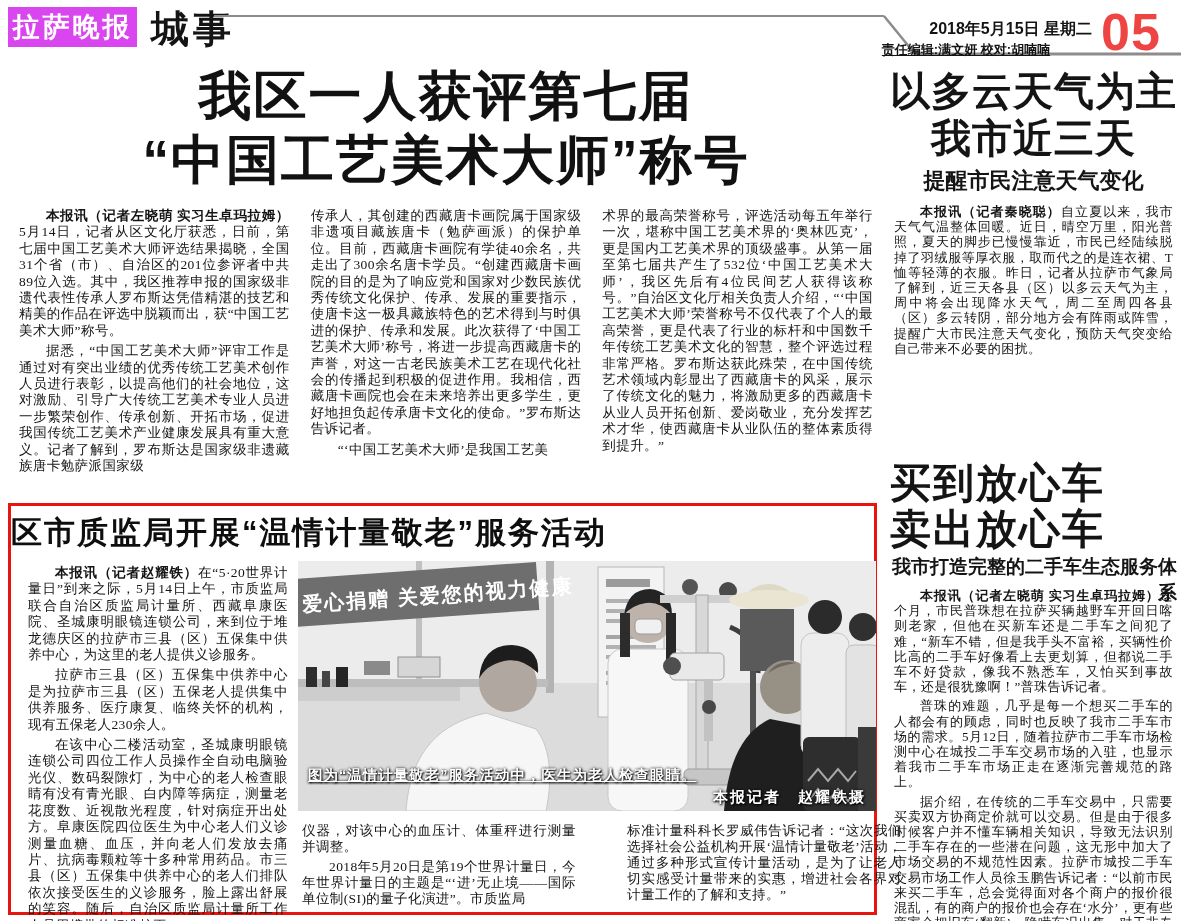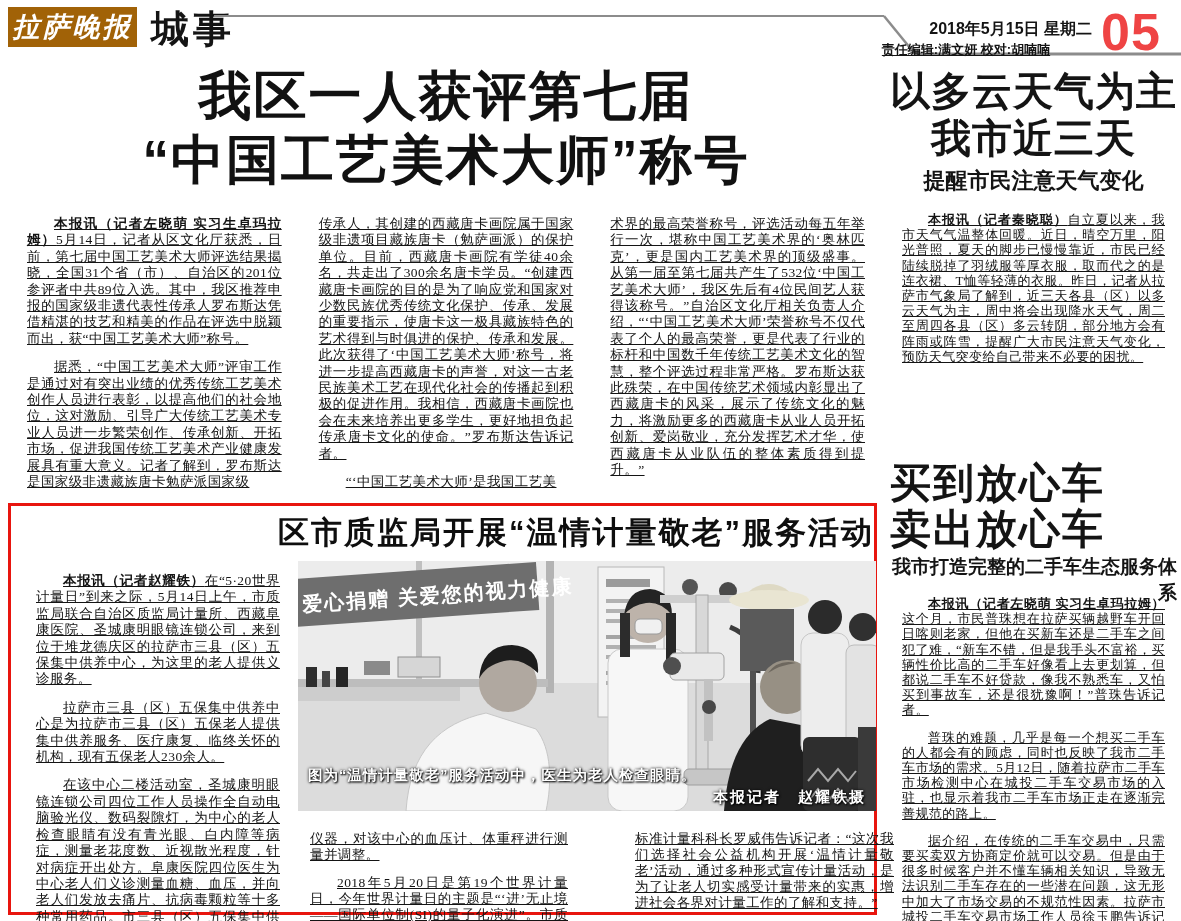--- a/index.html
+++ b/index.html
@@ -4,45 +4,45 @@
 <style>
   html,body{margin:0;padding:0;}
   body{
     width:1181px;height:921px;overflow:hidden;background:#ffffff;
     font-family:"Liberation Serif","DejaVu Serif",serif;color:#141414;
     position:relative;
   }
   .abs{position:absolute;}
   .sans{font-family:"Liberation Sans","DejaVu Sans",sans-serif;}
   
-  #logo-box{left:8px;top:7px;width:129px;height:40px;background:#a16207;color:#fff;
+  #logo-box{left:8px;top:7px;width:129px;height:40px;background:#d946ef;color:#fff;
     display:flex;align-items:center;justify-content:center;font-size:27px;font-weight:bold;
-    letter-spacing:3px;font-style:italic;}
+    letter-spacing:3px;}
   #section-name{left:151px;top:4px;font-size:38px;font-weight:900;letter-spacing:4px;}
   #header-rules{left:0;top:0;width:1181px;height:66px;pointer-events:none;}
   #date-line{left:840px;top:19px;width:252px;text-align:right;font-size:16px;font-weight:bold;}
   #editors-line{left:840px;top:41px;width:252px;text-align:center;font-size:13px;font-weight:bold;text-decoration:underline;}
   #page-num{left:1101px;top:2px;font-size:52px;font-weight:600;color:#ef4444;letter-spacing:1px;}
   
   #main-headline{left:15px;top:64px;width:862px;text-align:center;font-weight:900;
     font-size:53px;line-height:64px;letter-spacing:2px;color:#111;}
   #main-cols{left:15px;top:204px;width:862px;height:288px;display:flex;gap:13px;}
   .col{flex:1;overflow:hidden;}
   .body-text{font-size:13.5px;line-height:16.4px;text-align:justify;letter-spacing:0.4px;}
-  .body-text p{margin:12px;text-indent:2em;text-decoration:underline;}
+  .body-text p{margin:4px;text-indent:2em;}
   .body-text p.cont{text-indent:0;}
   .lead{font-weight:bold;}
   
   #red-box{left:8px;top:503px;width:869px;height:412px;border:3px solid #e8150e;box-sizing:border-box;}
-  #rb-title{position:absolute;left:0;top:6px;width:100%;text-align:right;font-weight:900;
+  #rb-title{position:absolute;left:0;top:6px;width:100%;text-align:left;font-weight:900;
     font-size:31px;letter-spacing:2px;color:#0e0e0e;}
   #rb-col1{position:absolute;left:13px;top:55px;width:268px;height:350px;}
   #rb-photo{position:absolute;left:287px;top:55px;width:578px;height:250px;background:#d9d9d9;overflow:hidden;}
   #rb-caption{position:absolute;left:10px;bottom:26px;color:#fff;font-size:14.5px;font-weight:bold;
-    text-shadow:0 0 3px #000,1px 1px 2px #000;letter-spacing:1px;}
+    text-shadow:0 0 3px #000,1px 1px 2px #000;letter-spacing:1px;text-decoration:underline;}
   #rb-credit{position:absolute;right:10px;bottom:4px;color:#fff;font-size:15px;font-weight:bold;
     text-shadow:0 0 3px #000,1px 1px 2px #000;letter-spacing:2px;}
   #rb-col2{position:absolute;left:287px;top:313px;width:282px;height:94px;}
   #rb-col3{position:absolute;left:612px;top:313px;width:283px;height:94px;}
   #rb-col2 .body-text,#rb-col3 .body-text{line-height:16px;}
   
   #weather-title{left:890px;top:68px;width:287px;text-align:center;font-weight:900;
     font-size:40px;line-height:47px;letter-spacing:1px;}
   #weather-sub{left:890px;top:166px;width:287px;text-align:center;font-weight:bold;font-size:22px;}
   #weather-body{left:890px;top:200px;width:287px;height:258px;}

